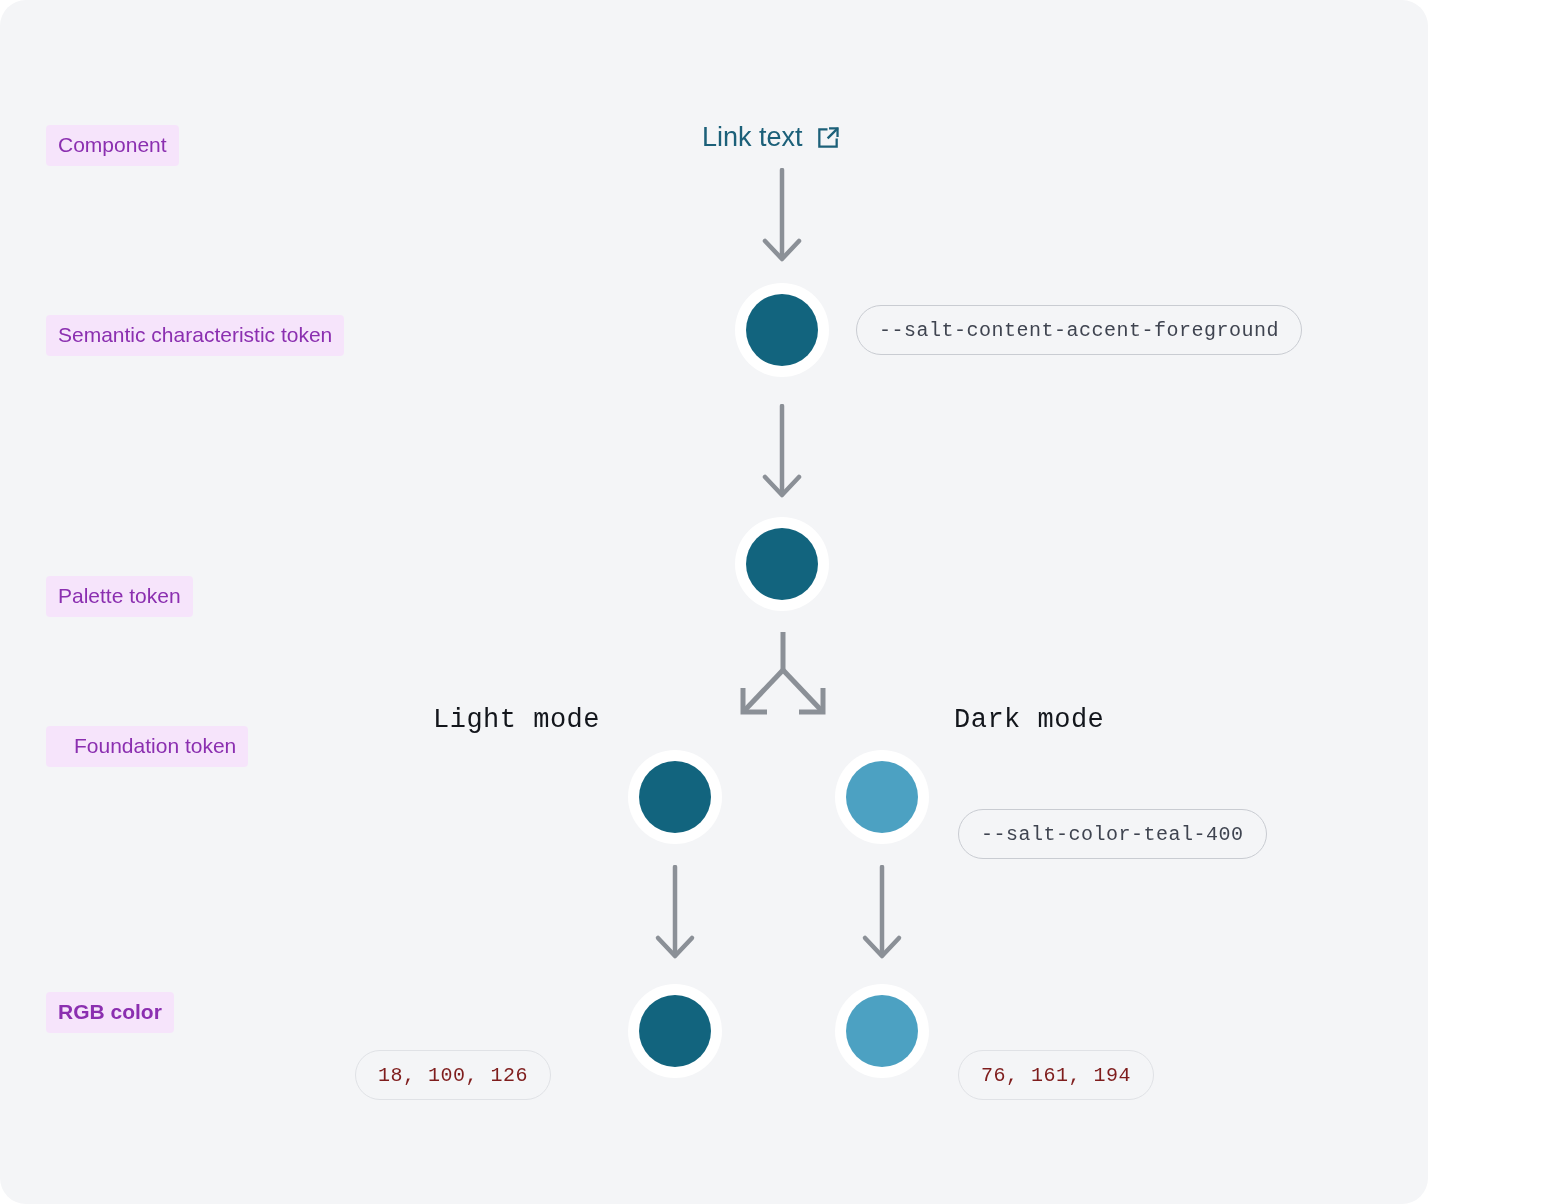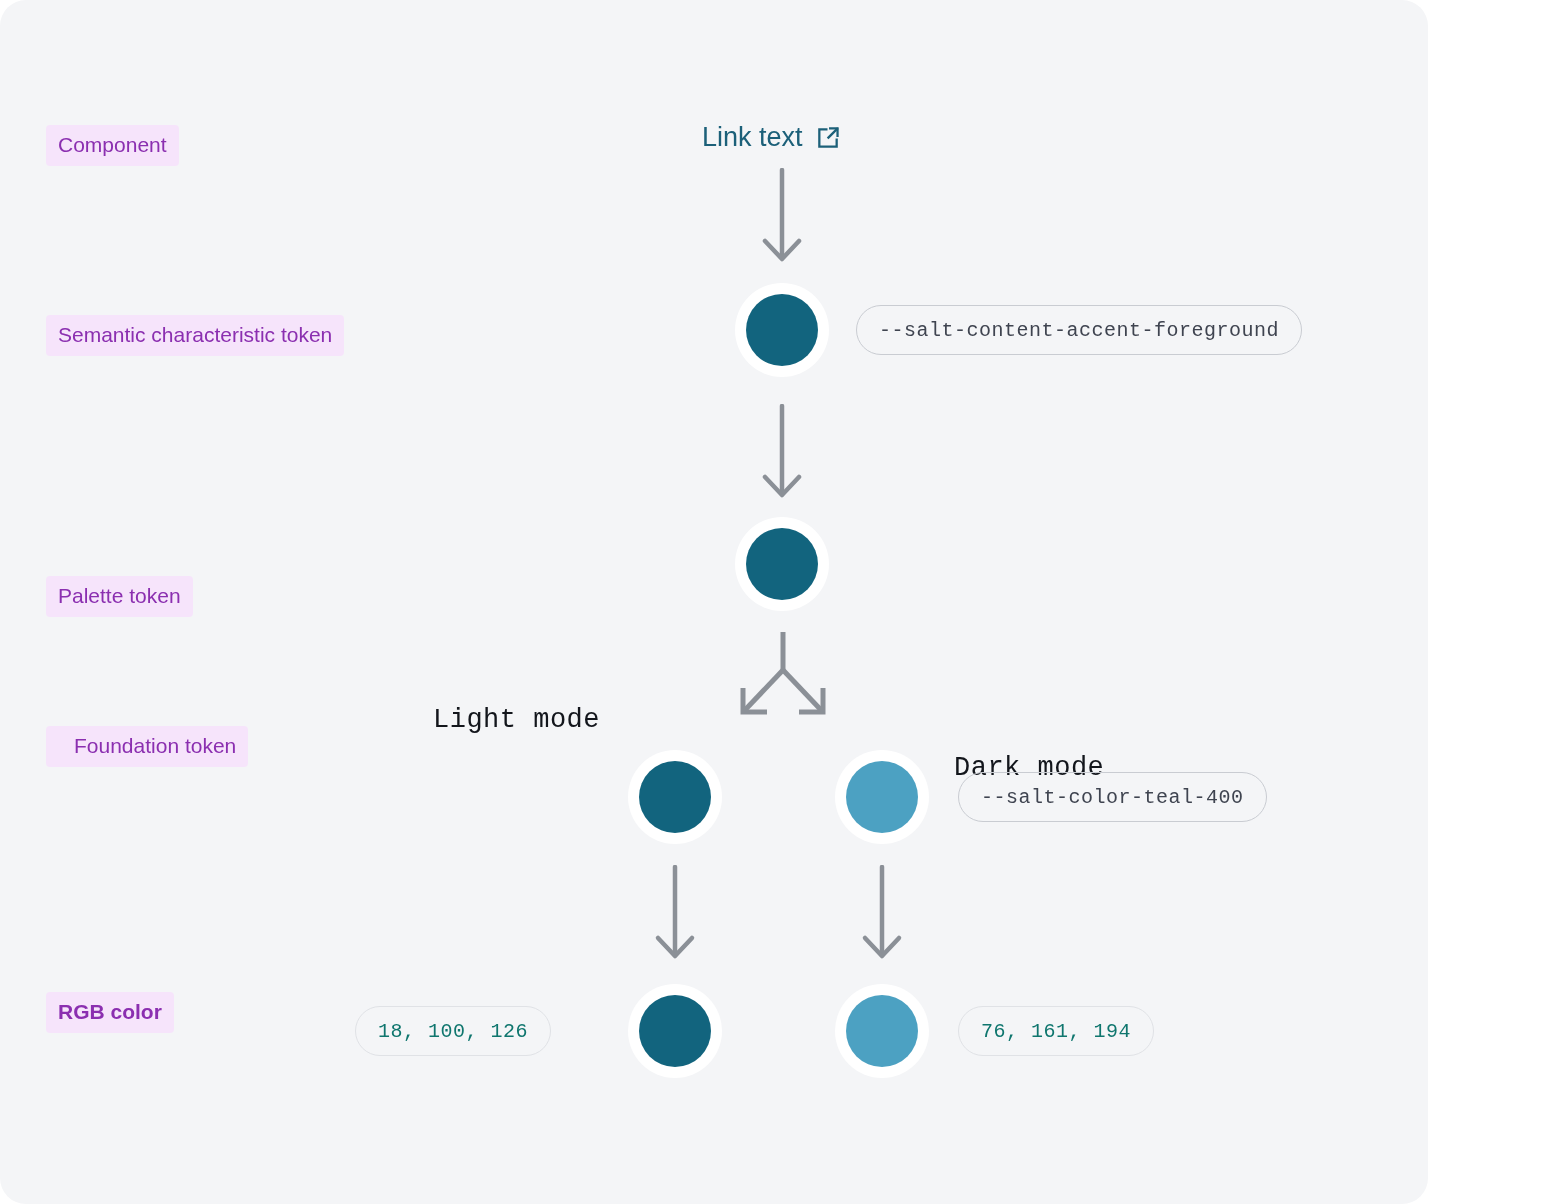--- a/index.html
+++ b/index.html
@@ -92,21 +92,22 @@
     background: transparent;
     font-family: "Liberation Mono", monospace;
     font-size: 20px;
     letter-spacing: 0.5px;
     color: #3f4450;
     white-space: nowrap;
     box-sizing: border-box;
   }
   .pill.muted {
     border-color: #e0e2e6;
-    color: #0f766e;
+    color: #7f1d1d;
+    margin-top: 44px;
   }
 
   
   .mode-caption {
     position: absolute;
     font-family: "Liberation Mono", monospace;
     font-size: 27px;
     letter-spacing: 0.5px;
     color: #13161c;
     white-space: nowrap;
@@ -171,32 +172,32 @@
       <path d="M55 42 L93 82"></path>
       <path d="M15 60 V84 H39"></path>
       <path d="M95 60 V84 H71"></path>
     </svg>
   </div>
 
   <div class="row-label" style="top:726px;padding-left:28px;">Foundation token</div>
 
   <div class="mode-caption" style="left:433px; top:705px;">Light mode</div>
 
-  <div class="mode-caption" style="left:954px; top:705px;margin-top:48px;">Dark mode</div>
+  <div class="mode-caption" style="left:954px; top:705px;">Dark mode</div>
 
 
   <div class="dot" style="left:628px; top:750px;">
     <i style="background:#12647e;"></i>
   </div>
 
   <div class="dot" style="left:835px; top:750px;">
     <i style="background:#4ca1c2;"></i>
   </div>
 
-  <div class="pill" style="left:958px; top:772px;">--salt-color-teal-400</div>
+  <div class="pill" style="left:958px; top:809px;">--salt-color-teal-400</div>
 
   <div class="arrow" style="left:645px; top:865px;">
     <svg width="60" height="104" viewBox="0 0 60 104" fill="none" stroke="#8b9097" stroke-width="4.5" stroke-linecap="round" stroke-linejoin="round">
       <path d="M30 2 V88"></path>
       <path d="M13 73 L30 91 L47 73"></path>
     </svg>
   </div>
 
   <div class="arrow" style="left:852px; top:865px;">
     <svg width="60" height="104" viewBox="0 0 60 104" fill="none" stroke="#8b9097" stroke-width="4.5" stroke-linecap="round" stroke-linejoin="round">

